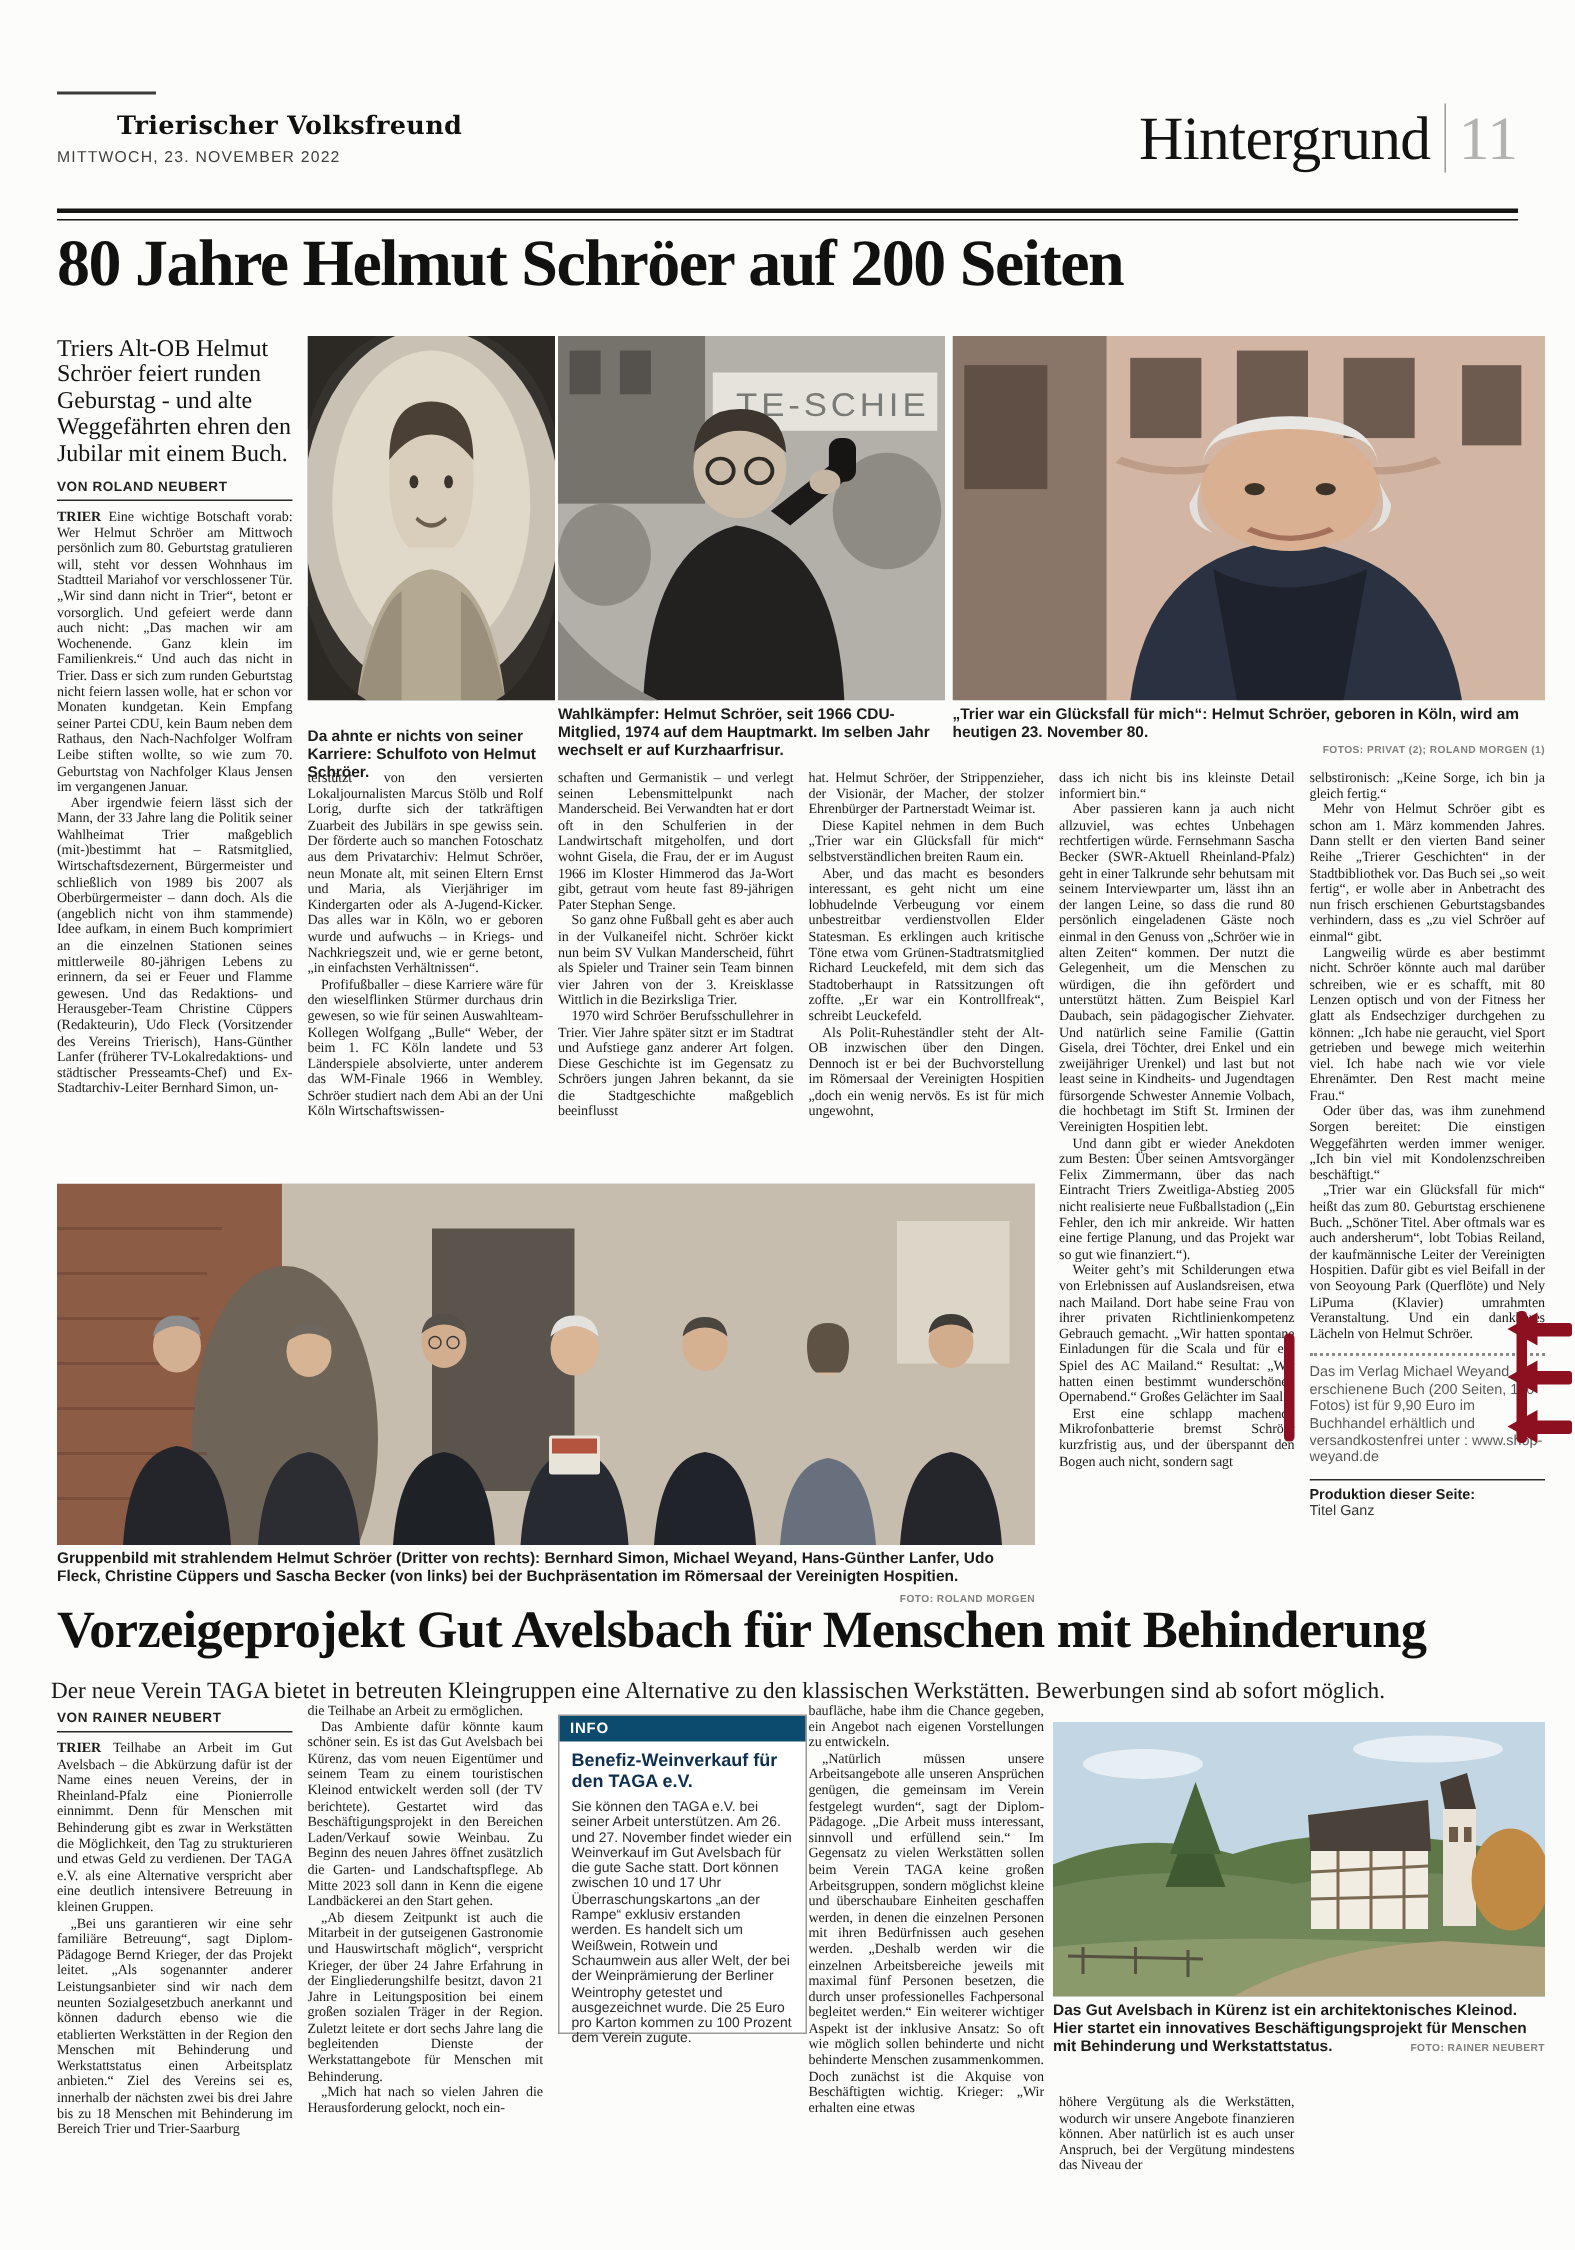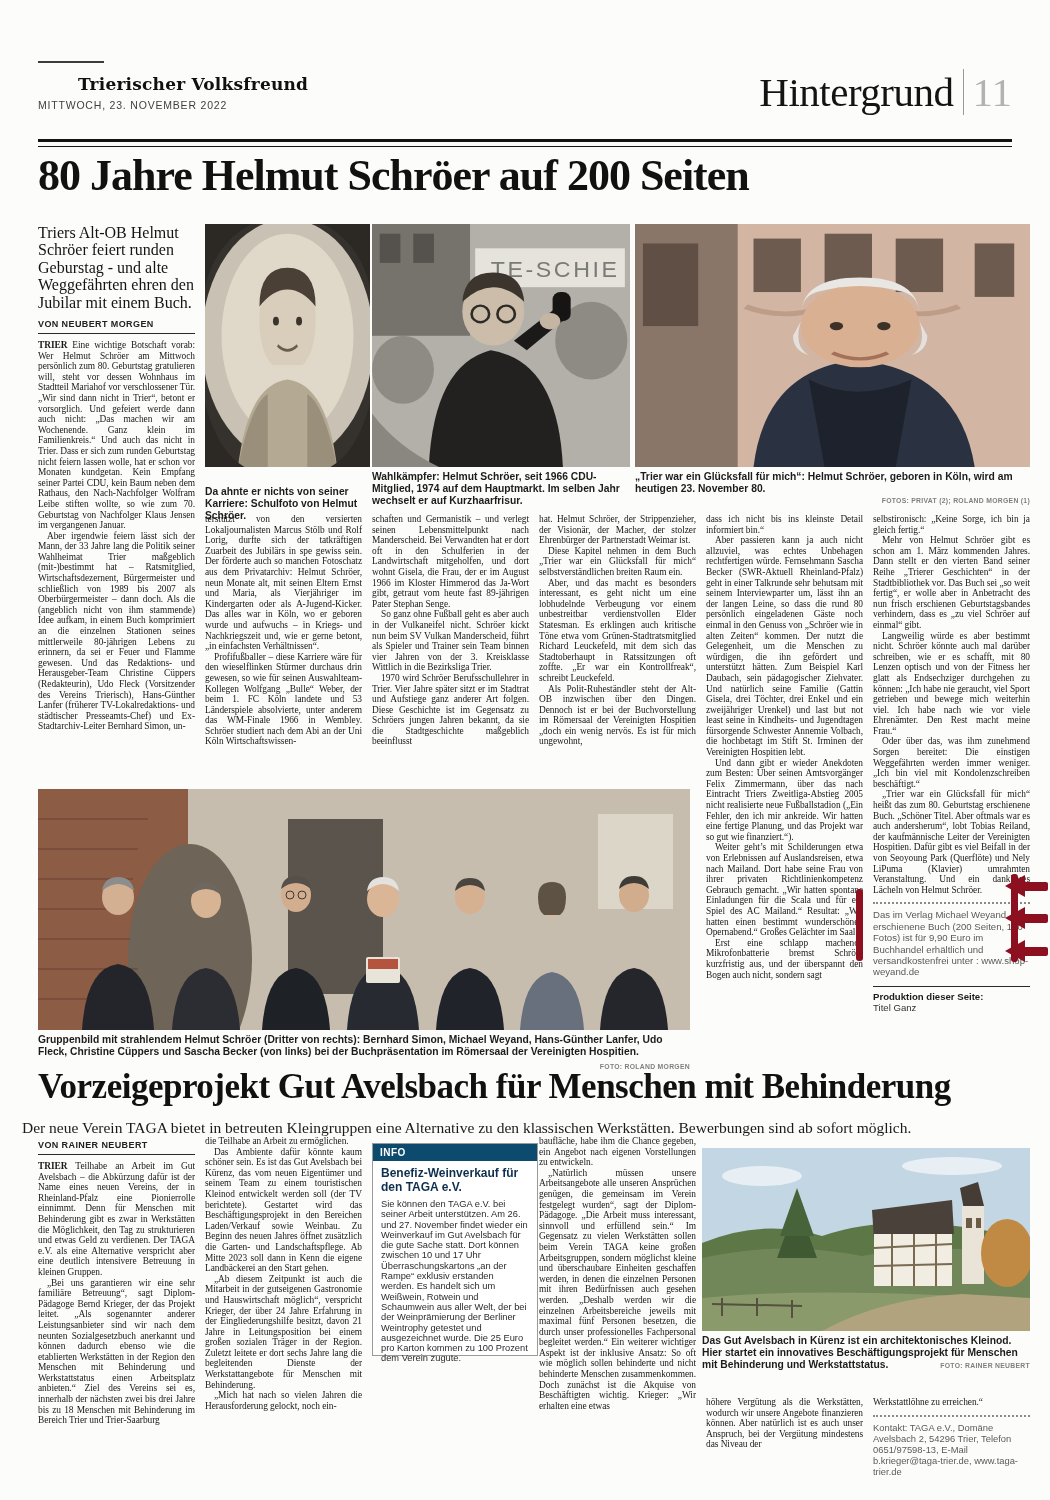--- a/index.html
+++ b/index.html
@@ -46,21 +46,21 @@
              color:#5a5a5a;text-align:left;}
   .production-label{font-family:"Liberation Sans",sans-serif;font-size:9.6px;font-weight:bold;color:#1c1c1c;}
   .production-name{font-family:"Liberation Sans",sans-serif;font-size:9.6px;color:#333;}
 
   
   .red-bar{left:856px;top:889px;width:7px;height:72px;border-radius:3px;}
 
   
   .headline2{left:38px;top:1068px;width:990px;font-size:35px;line-height:38px;font-weight:bold;
              letter-spacing:-.5px;color:#111;}
-  .subhead2{left:22px;top:1119px;width:990px;font-size:15.5px;line-height:18px;color:#1a1a1a;}
+  .subhead2{left:34px;top:1119px;width:990px;font-size:15.5px;line-height:18px;color:#1a1a1a;}
   .byline2{left:38px;top:1140px;}
 
   
   .infobox{left:372px;top:1143px;width:166px;height:213px;border:1px solid #9a9a9a;background:#fff;
            box-sizing:border-box;}
   .infobox-bar{height:17px;display:flex;align-items:center;padding-left:7px;
                font-family:"Liberation Sans",sans-serif;font-weight:bold;font-size:10px;color:#fff;letter-spacing:.5px;}
   .infobox-inner{padding:6px 8px 4px 8px;}
   .infobox-title{font-family:"Liberation Sans",sans-serif;font-weight:bold;font-size:12px;line-height:13.5px;
                  color:#0e2f4e;margin:0 0 5px 0;}
@@ -77,21 +77,21 @@
   <div class="abs brand">Trierischer Volksfreund</div>
   <div class="abs edition-date">MITTWOCH, 23. NOVEMBER 2022</div>
   <div class="abs section-wrap">
     <span class="section-label">Hintergrund</span><span class="section-page">11</span>
   </div>
   <div class="abs header-rule"></div>
 
   <h1 class="abs headline1" style="margin:0;">80 Jahre Helmut Schröer auf 200 Seiten</h1>
 
   <div class="abs lead">Triers Alt-OB Helmut Schröer feiert runden Geburstag - und alte Weggefährten ehren den Jubilar mit einem Buch.</div>
-  <div class="abs byline byline1">VON NEUBERT MORGEN</div>
+  <div class="abs byline byline1">VON ROLAND NEUBERT</div>
 
   <div class="abs col" style="left:38px;top:340px;height:448px;">
     <p><span class="dateline">TRIER</span> <span>Eine wichtige Botschaft vorab: Wer Helmut Schröer am Mittwoch persönlich zum 80. Geburtstag gratulieren will, steht vor dessen Wohnhaus im Stadtteil Mariahof vor verschlossener Tür. „Wir sind dann nicht in Trier“, betont er vorsorglich. Und gefeiert werde dann auch nicht: „Das machen wir am Wochenende. Ganz klein im Familienkreis.“ Und auch das nicht in Trier. Dass er sich zum runden Geburtstag nicht feiern lassen wolle, hat er schon vor Monaten kundgetan. Kein Empfang seiner Partei CDU, kein Baum neben dem Rathaus, den Nach-Nachfolger Wolfram Leibe stiften wollte, so wie zum 70. Geburtstag von Nachfolger Klaus Jensen im vergangenen Januar.</span></p>
     <div class="more">
         <p>Aber irgendwie feiern lässt sich der Mann, der 33 Jahre lang die Politik seiner Wahlheimat Trier maßgeblich (mit-)bestimmt hat – Ratsmitglied, Wirtschaftsdezernent, Bürgermeister und schließlich von 1989 bis 2007 als Oberbürgermeister – dann doch. Als die (angeblich nicht von ihm stammende) Idee aufkam, in einem Buch komprimiert an die einzelnen Stationen seines mittlerweile 80-jährigen Lebens zu erinnern, da sei er Feuer und Flamme gewesen. Und das Redaktions- und Herausgeber-Team Christine Cüppers (Redakteurin), Udo Fleck (Vorsitzender des Vereins Trierisch), Hans-Günther Lanfer (früherer TV-Lokalredaktions- und städtischer Presseamts-Chef) und Ex-Stadtarchiv-Leiter Bernhard Simon, un-</p>
       </div>
   </div>
 
   <figure class="abs" style="left:205px;top:224px;width:165px;height:243px;">
     <svg viewBox="0 0 100 100" preserveAspectRatio="none">
@@ -335,21 +335,14 @@
   </figure>
   <div class="abs col" style="left:706px;top:1397px;height:95px;">
       <p>höhere Vergütung als die Werkstätten, wodurch wir unsere Angebote finanzieren können. Aber natürlich ist es auch unser Anspruch, bei der Vergütung mindestens das Niveau der</p>
     </div>
 
   <div class="abs caption" style="left:702px;top:1335px;width:328px;">
     <span>Das Gut Avelsbach in Kürenz ist ein architektonisches Kleinod. Hier startet ein innovatives Beschäftigungsprojekt für Menschen mit Behinderung und Werkstattstatus.</span>
     <span class="credit" style="float:right;margin-top:1px;">FOTO: RAINER NEUBERT</span>
   </div>
 
-  <div class="abs" style="left:873px;top:1397px;width:157px;height:98px;overflow:hidden;">
-    <div class="col" style="position:static;height:auto;">
-      <p>Werkstattlöhne zu erreichen.“</p>
-    </div>
-    <div class="dotted-rule"></div>
-    <div class="contact-note">Kontakt: TAGA e.V., Domäne Avelsbach 2, 54296 Trier, Telefon 0651/97598-13, E-Mail b.krieger@taga-trier.de, www.taga-trier.de</div>
-  </div>
 
 </div>
 
 </body></html>

